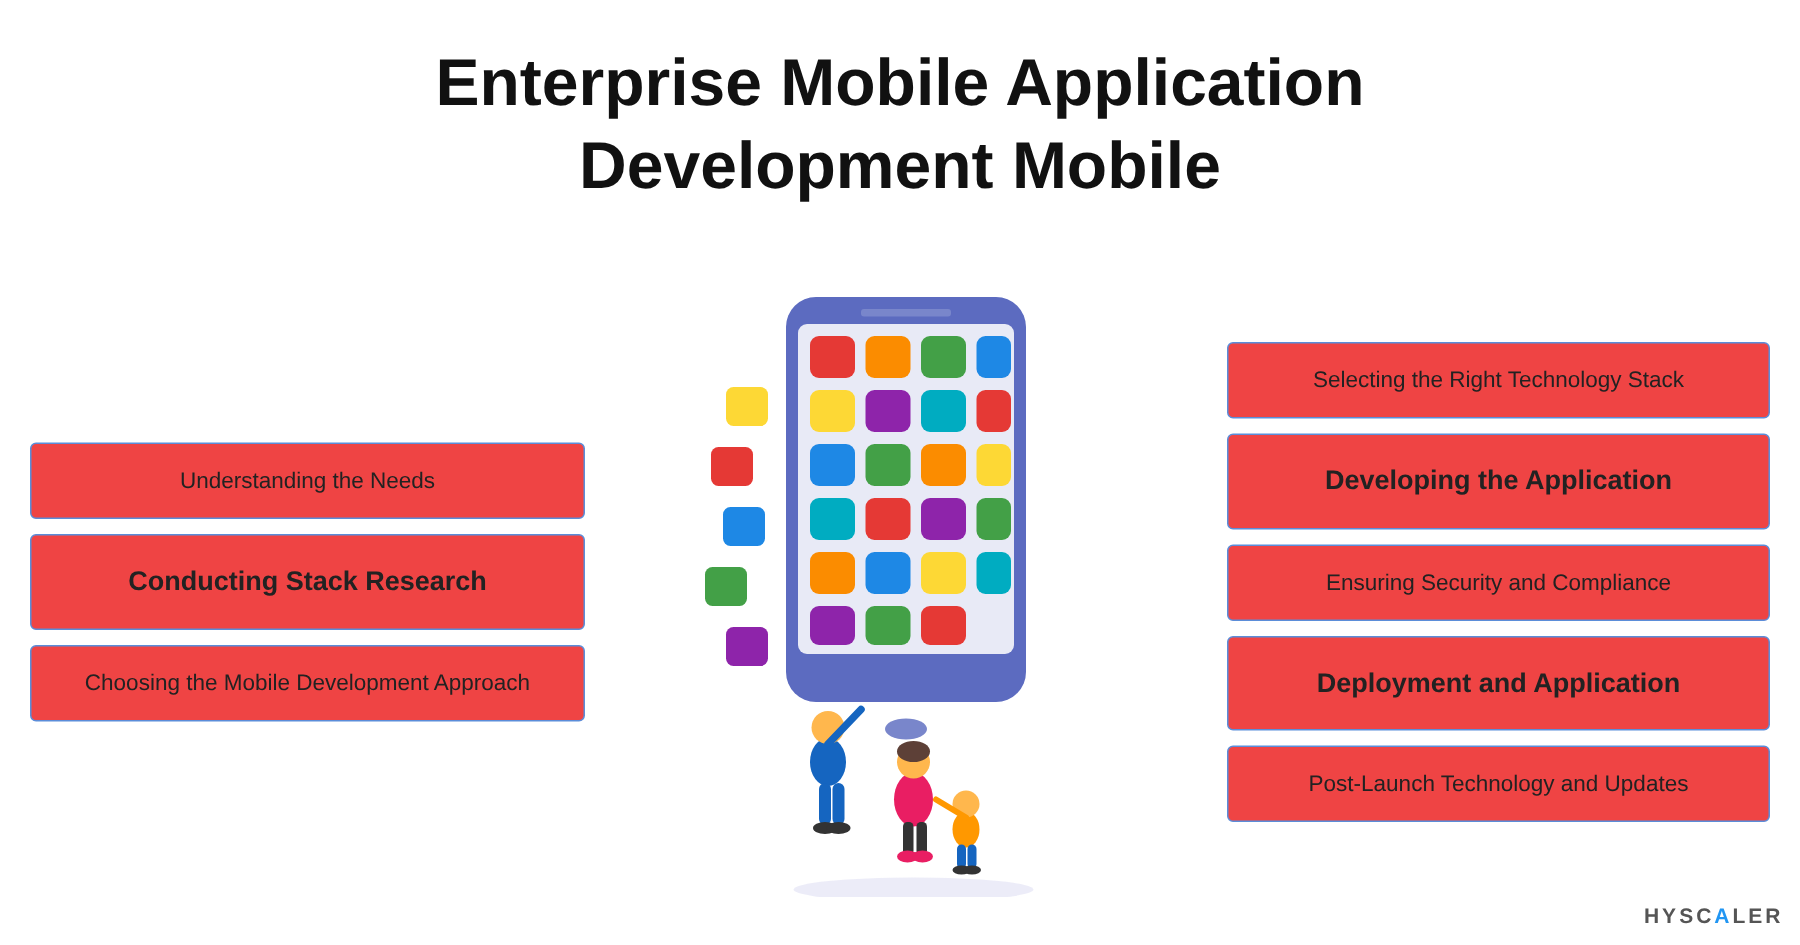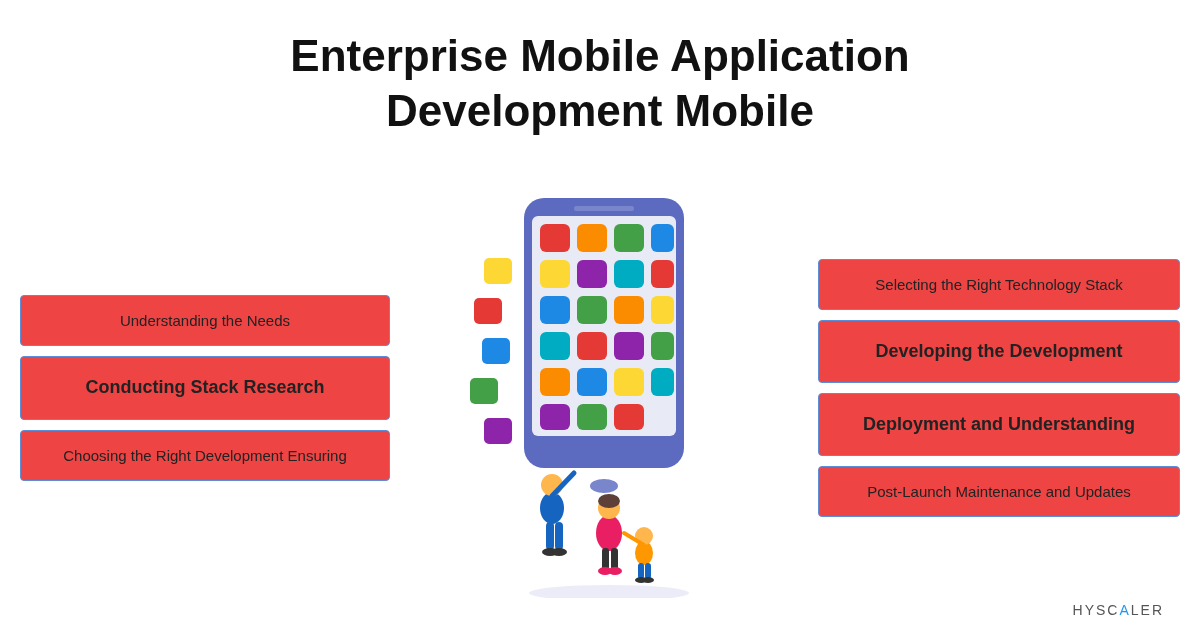--- a/index.html
+++ b/index.html
@@ -68,23 +68,23 @@
       width: 340px;
       display: flex;
       align-items: center;
       justify-content: center;
       flex-shrink: 0;
     }
 
     .brand-logo {
       position: absolute;
       bottom: 12px;
-      right: 36px;
+      right: 11px;
       font-size: 14px;
-      font-weight: 400;
+      font-weight: 700;
       color: #555;
       letter-spacing: 2px;
     }
 
     .brand-logo span.accent {
       color: #2196F3;
     }
   </style>
 </head>
 <body>
@@ -94,21 +94,21 @@
     <span>Enterprise Mobile Application</span><br>
     <span>Development Mobile</span>
   </h1>
 </div>
 
 <div class="main-content">
 
   <div class="left-column">
     <div class="process-box">Understanding the Needs</div>
     <div class="process-box large-text">Conducting Stack Research</div>
-    <div class="process-box">Choosing the Right Development Ensuring</div>
+    <div class="process-box">Choosing the Mobile Development Approach</div>
   </div>
 
   <div class="center-illustration">
     <svg width="280" height="420" viewBox="0 0 280 420" xmlns="http://www.w3.org/2000/svg">
 
       <rect x="60" y="20" width="160" height="270" rx="20" ry="20" fill="#5c6bc0"></rect>
 
       <rect x="68" y="38" width="144" height="220" rx="6" ry="6" fill="#e8eaf6"></rect>
 
       <ellipse cx="140" cy="308" rx="14" ry="7" fill="#7986cb"></ellipse>
@@ -185,22 +185,23 @@
       <ellipse cx="184" cy="402" rx="6" ry="3" fill="#333"></ellipse>
 
       <line x1="180" y1="367" x2="160" y2="355" stroke="#ff9800" stroke-width="4" stroke-linecap="round"></line>
 
       <ellipse cx="145" cy="415" rx="80" ry="8" fill="rgba(100,100,200,0.12)"></ellipse>
     </svg>
   </div>
 
   <div class="right-column">
     <div class="process-box">Selecting the Right Technology Stack</div>
-    <div class="process-box large-text">Developing the Development</div>
-    <div class="process-box large-text">Deployment and Understanding</div>
-    <div class="process-box">Post-Launch Maintenance and Updates</div>
+    <div class="process-box large-text">Developing the Application</div>
+    <div class="process-box">Ensuring Security and Compliance</div>
+    <div class="process-box large-text">Deployment and Application</div>
+    <div class="process-box">Post-Launch Technology and Updates</div>
   </div>
 
 </div>
 
 <div class="brand-logo">
   <span>HYSC<span class="accent">A</span>LER</span>
 </div>
 
 </body></html>

